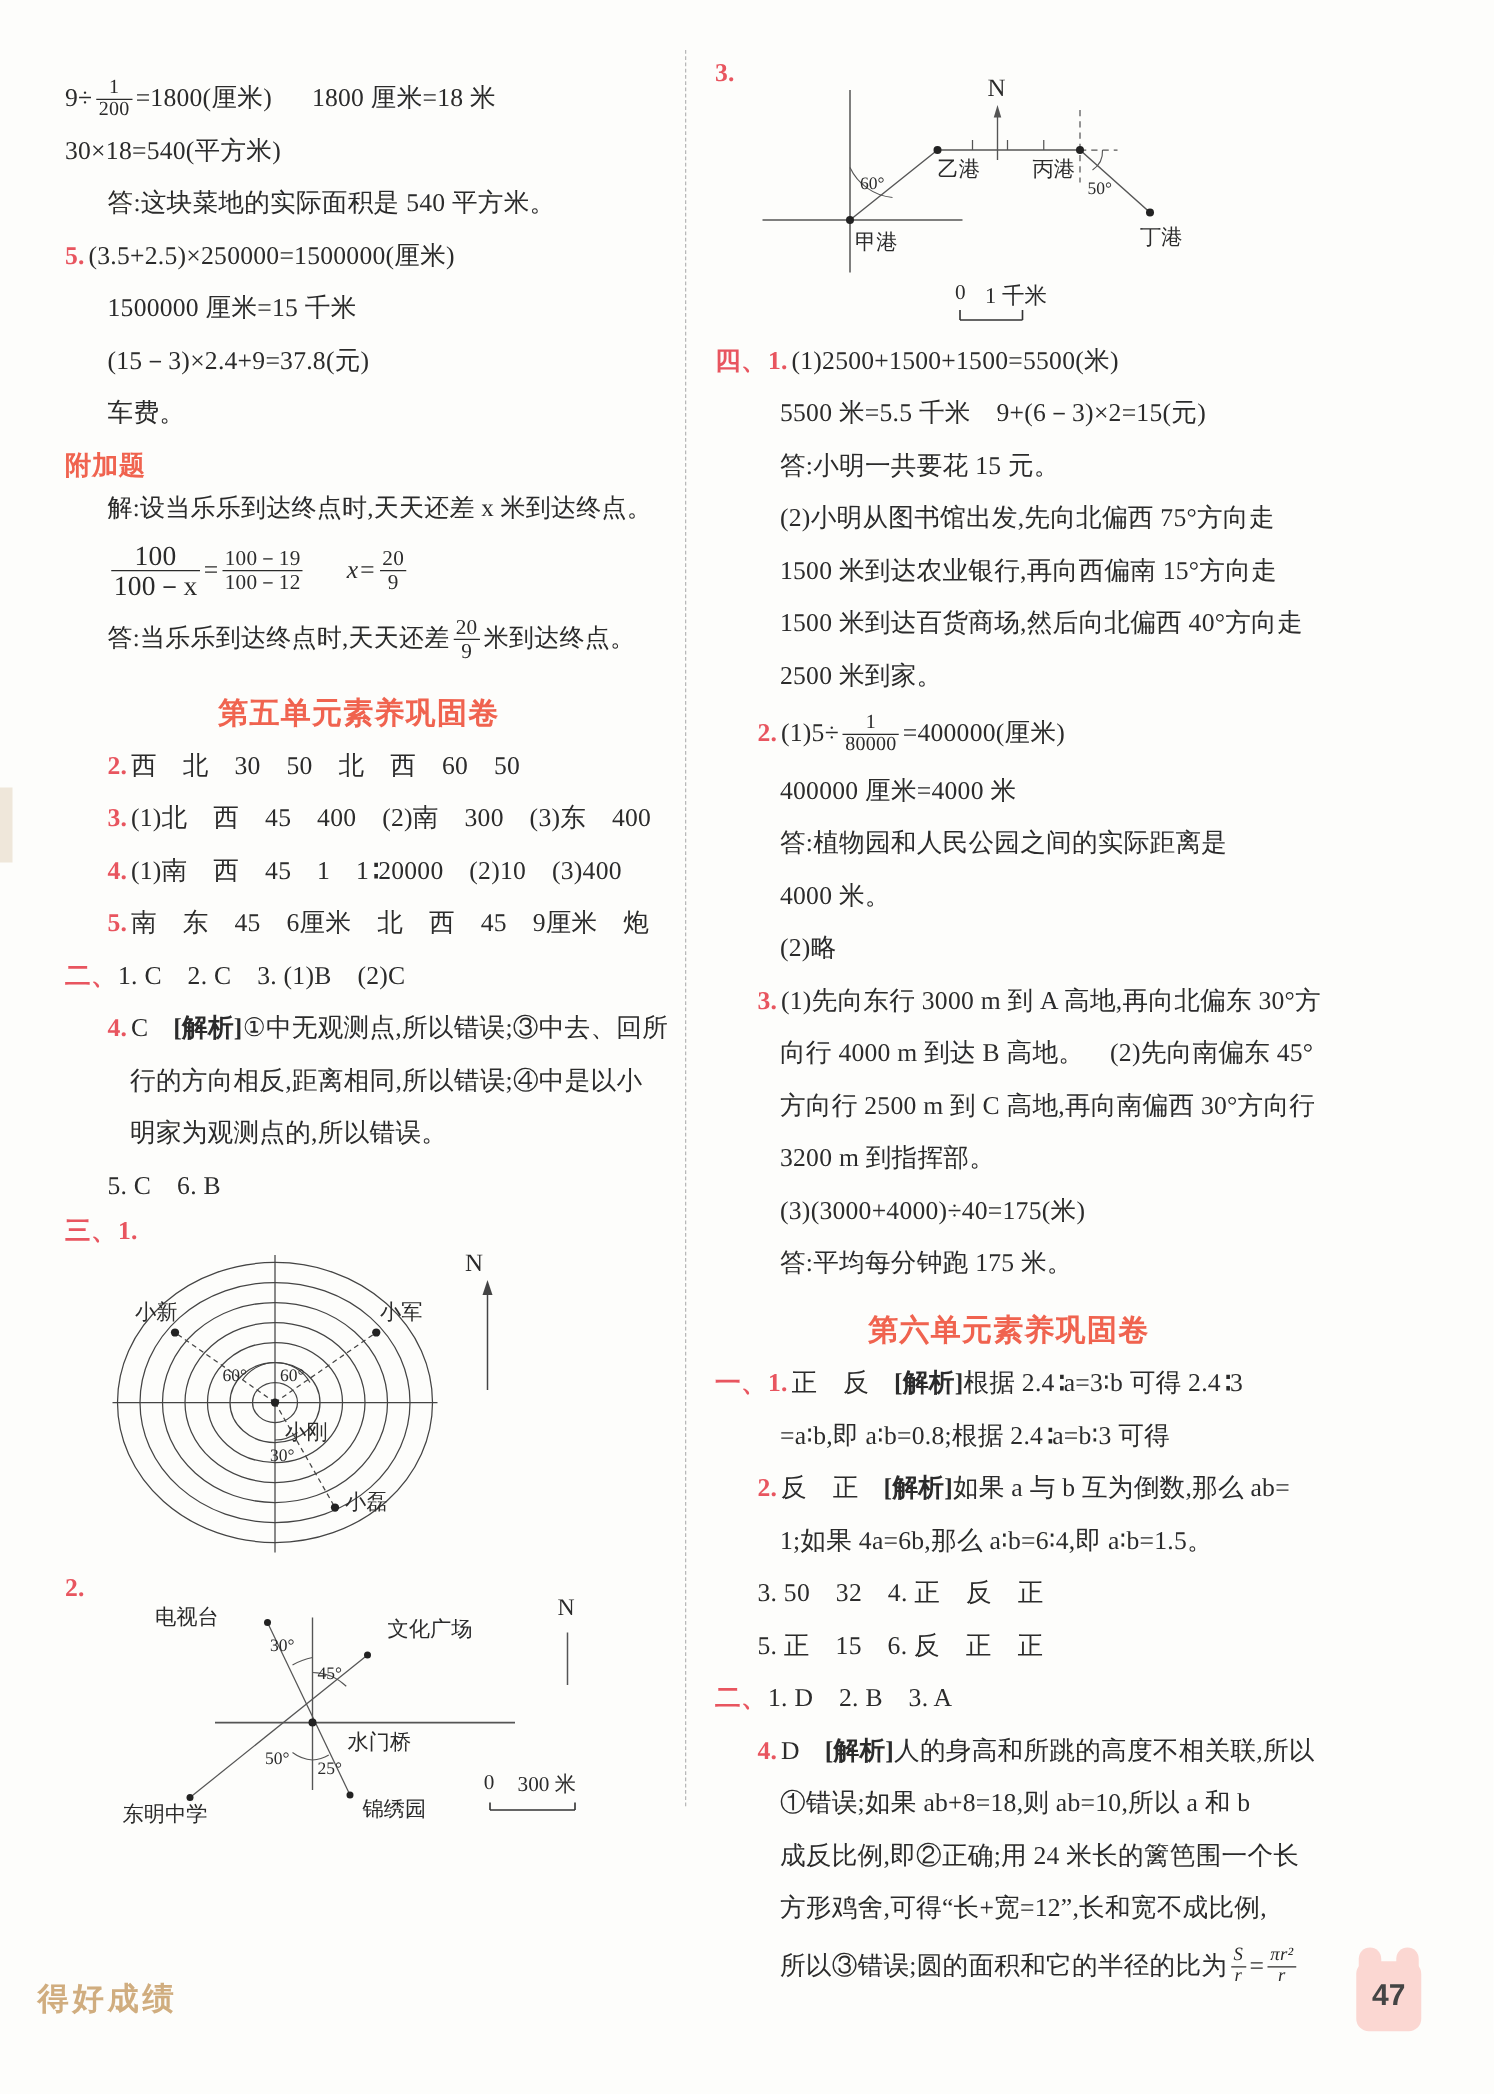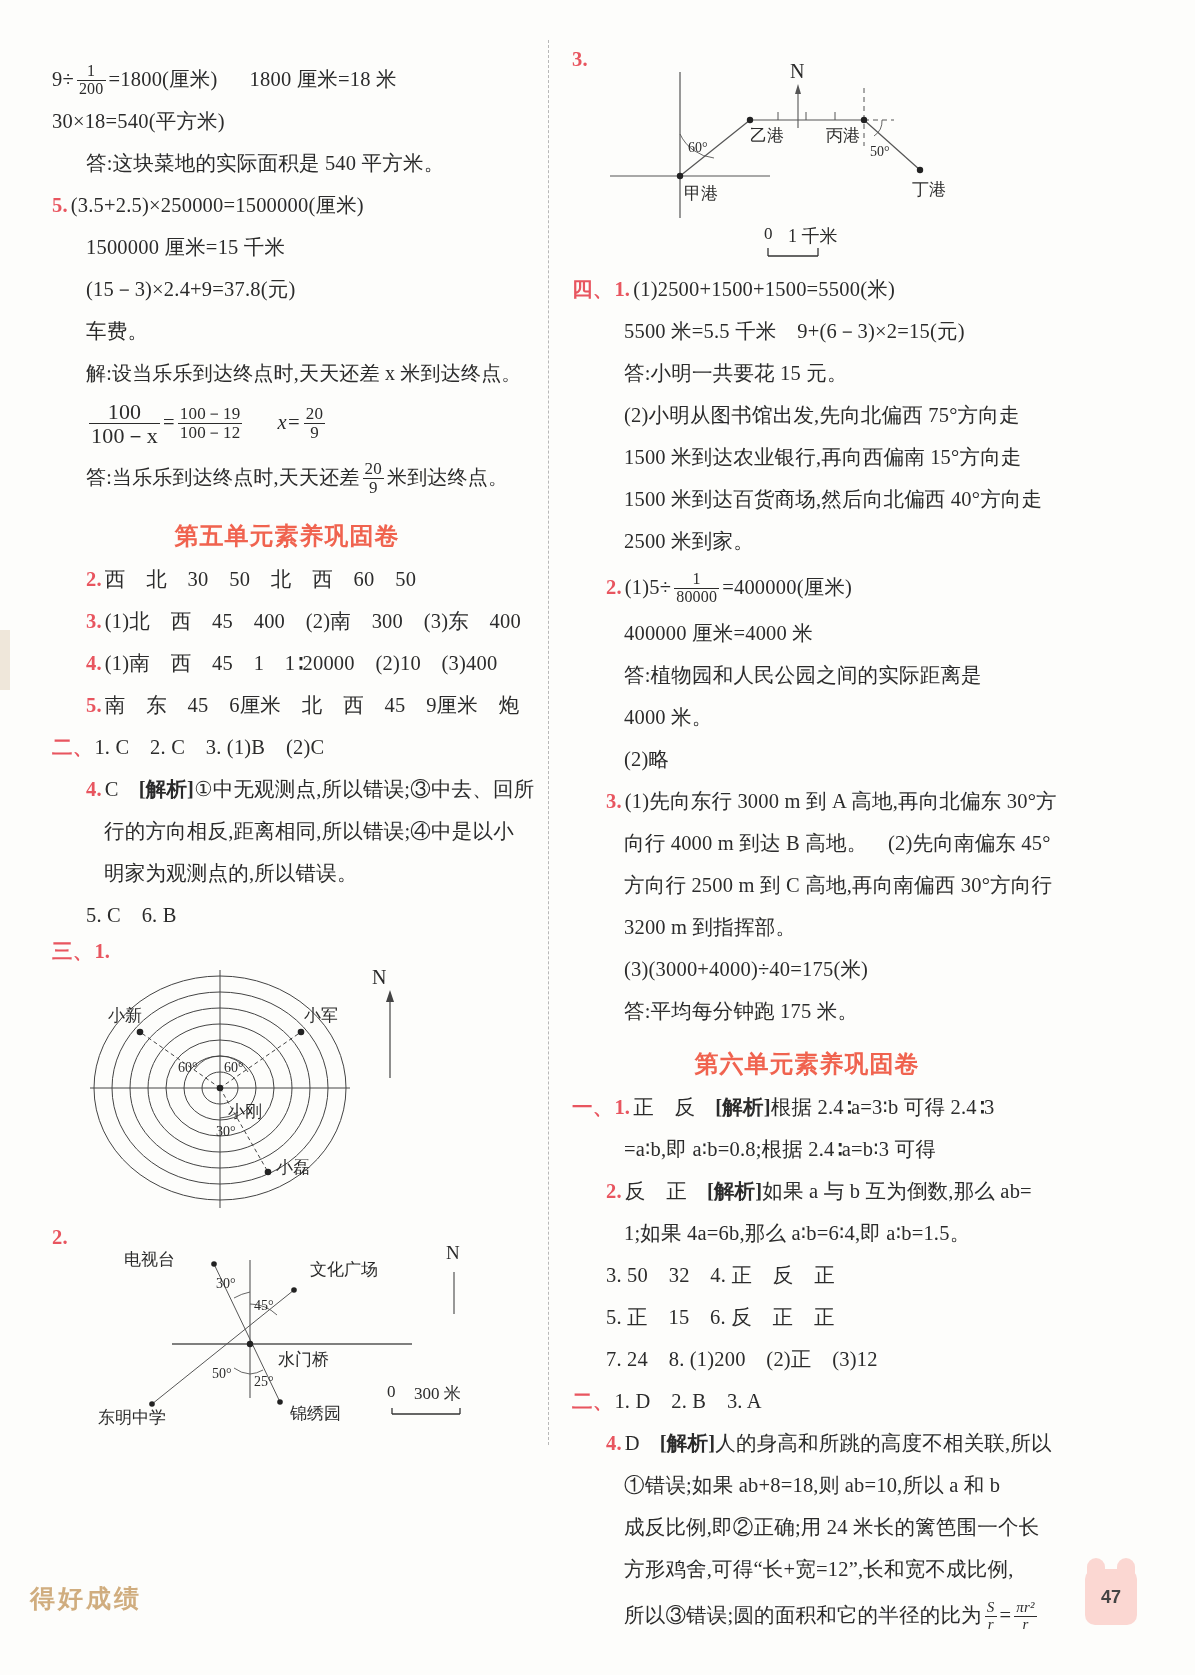--- a/index.html
+++ b/index.html
@@ -123,21 +123,21 @@
     right: 58px;
     bottom: 50px;
     width: 52px;
     height: 56px;
     background: #fbd7d2;
     border-radius: 10px;
     display: flex;
     align-items: center;
     justify-content: center;
     font-family: "Liberation Sans", sans-serif;
-    font-size: 18px;
+    font-size: 24px;
     font-weight: bold;
     color: #444;
   }
   .page-badge::before,
   .page-badge::after {
     content: "";
     position: absolute;
     top: -11px;
     width: 18px;
     height: 18px;
@@ -171,20 +171,21 @@
     <div class="line">30×18=540(平方米)</div>
     <div class="line indent1">答:这块菜地的实际面积是 540 平方米。</div>
 
     <div class="line">
       <span class="num">5.</span><span>(3.5+2.5)×250000=1500000(厘米)</span>
     </div>
     <div class="line indent1">1500000 厘米=15 千米</div>
     <div class="line indent1">(15－3)×2.4+9=37.8(元)</div>
     <div class="line indent1">车费。</div>
 
+    <div class="sub-title">附加题</div>
     <div class="line indent1" style="font-size:20px">
       <span>解:设当乐乐到达终点时,天天还差 x 米到达终点。</span>
     </div>
     <div class="line indent1" style="line-height:56px">
       <span class="frac" style="font-size:22px"><span class="n">100</span><span class="d">100－x</span></span><span>=</span><span class="frac" style="font-size:17px"><span class="n">100－19</span><span class="d">100－12</span></span><span class="gap-l"></span><span class="ital">x=</span><span class="frac" style="font-size:17px"><span class="n">20</span><span class="d">9</span></span>
     </div>
     <div class="line indent1" style="line-height:54px;font-size:20px">
       <span>答:当乐乐到达终点时,天天还差</span><span class="frac" style="font-size:17px"><span class="n">20</span><span class="d">9</span></span><span>米到达终点。</span>
     </div>
 
@@ -388,21 +389,20 @@
     </div>
     <div class="line indent2">=a∶b,即 a∶b=0.8;根据 2.4∶a=b∶3 可得</div>
 
     <div class="line indent1">
       <span class="num">2.</span><span>反　正</span><span class="gap"></span><span class="bold">[解析]</span><span>如果 a 与 b 互为倒数,那么 ab=</span>
     </div>
     <div class="line indent2">1;如果 4a=6b,那么 a∶b=6∶4,即 a∶b=1.5。</div>
 
     <div class="line indent1">3. 50　32　4. 正　反　正</div>
     <div class="line indent1">5. 正　15　6. 反　正　正</div>
-    <div class="line indent1">7. 24　8. (1)200　(2)正　(3)12</div>
 
     <div class="line">
       <span class="sec">二、</span><span>1. D　2. B　3. A</span>
     </div>
     <div class="line indent1">
       <span class="num">4.</span><span>D</span><span class="gap"></span><span class="bold">[解析]</span><span>人的身高和所跳的高度不相关联,所以</span>
     </div>
     <div class="line indent2">①错误;如果 ab+8=18,则 ab=10,所以 a 和 b</div>
     <div class="line indent2">成反比例,即②正确;用 24 米长的篱笆围一个长</div>
     <div class="line indent2">方形鸡舍,可得“长+宽=12”,长和宽不成比例,</div>

